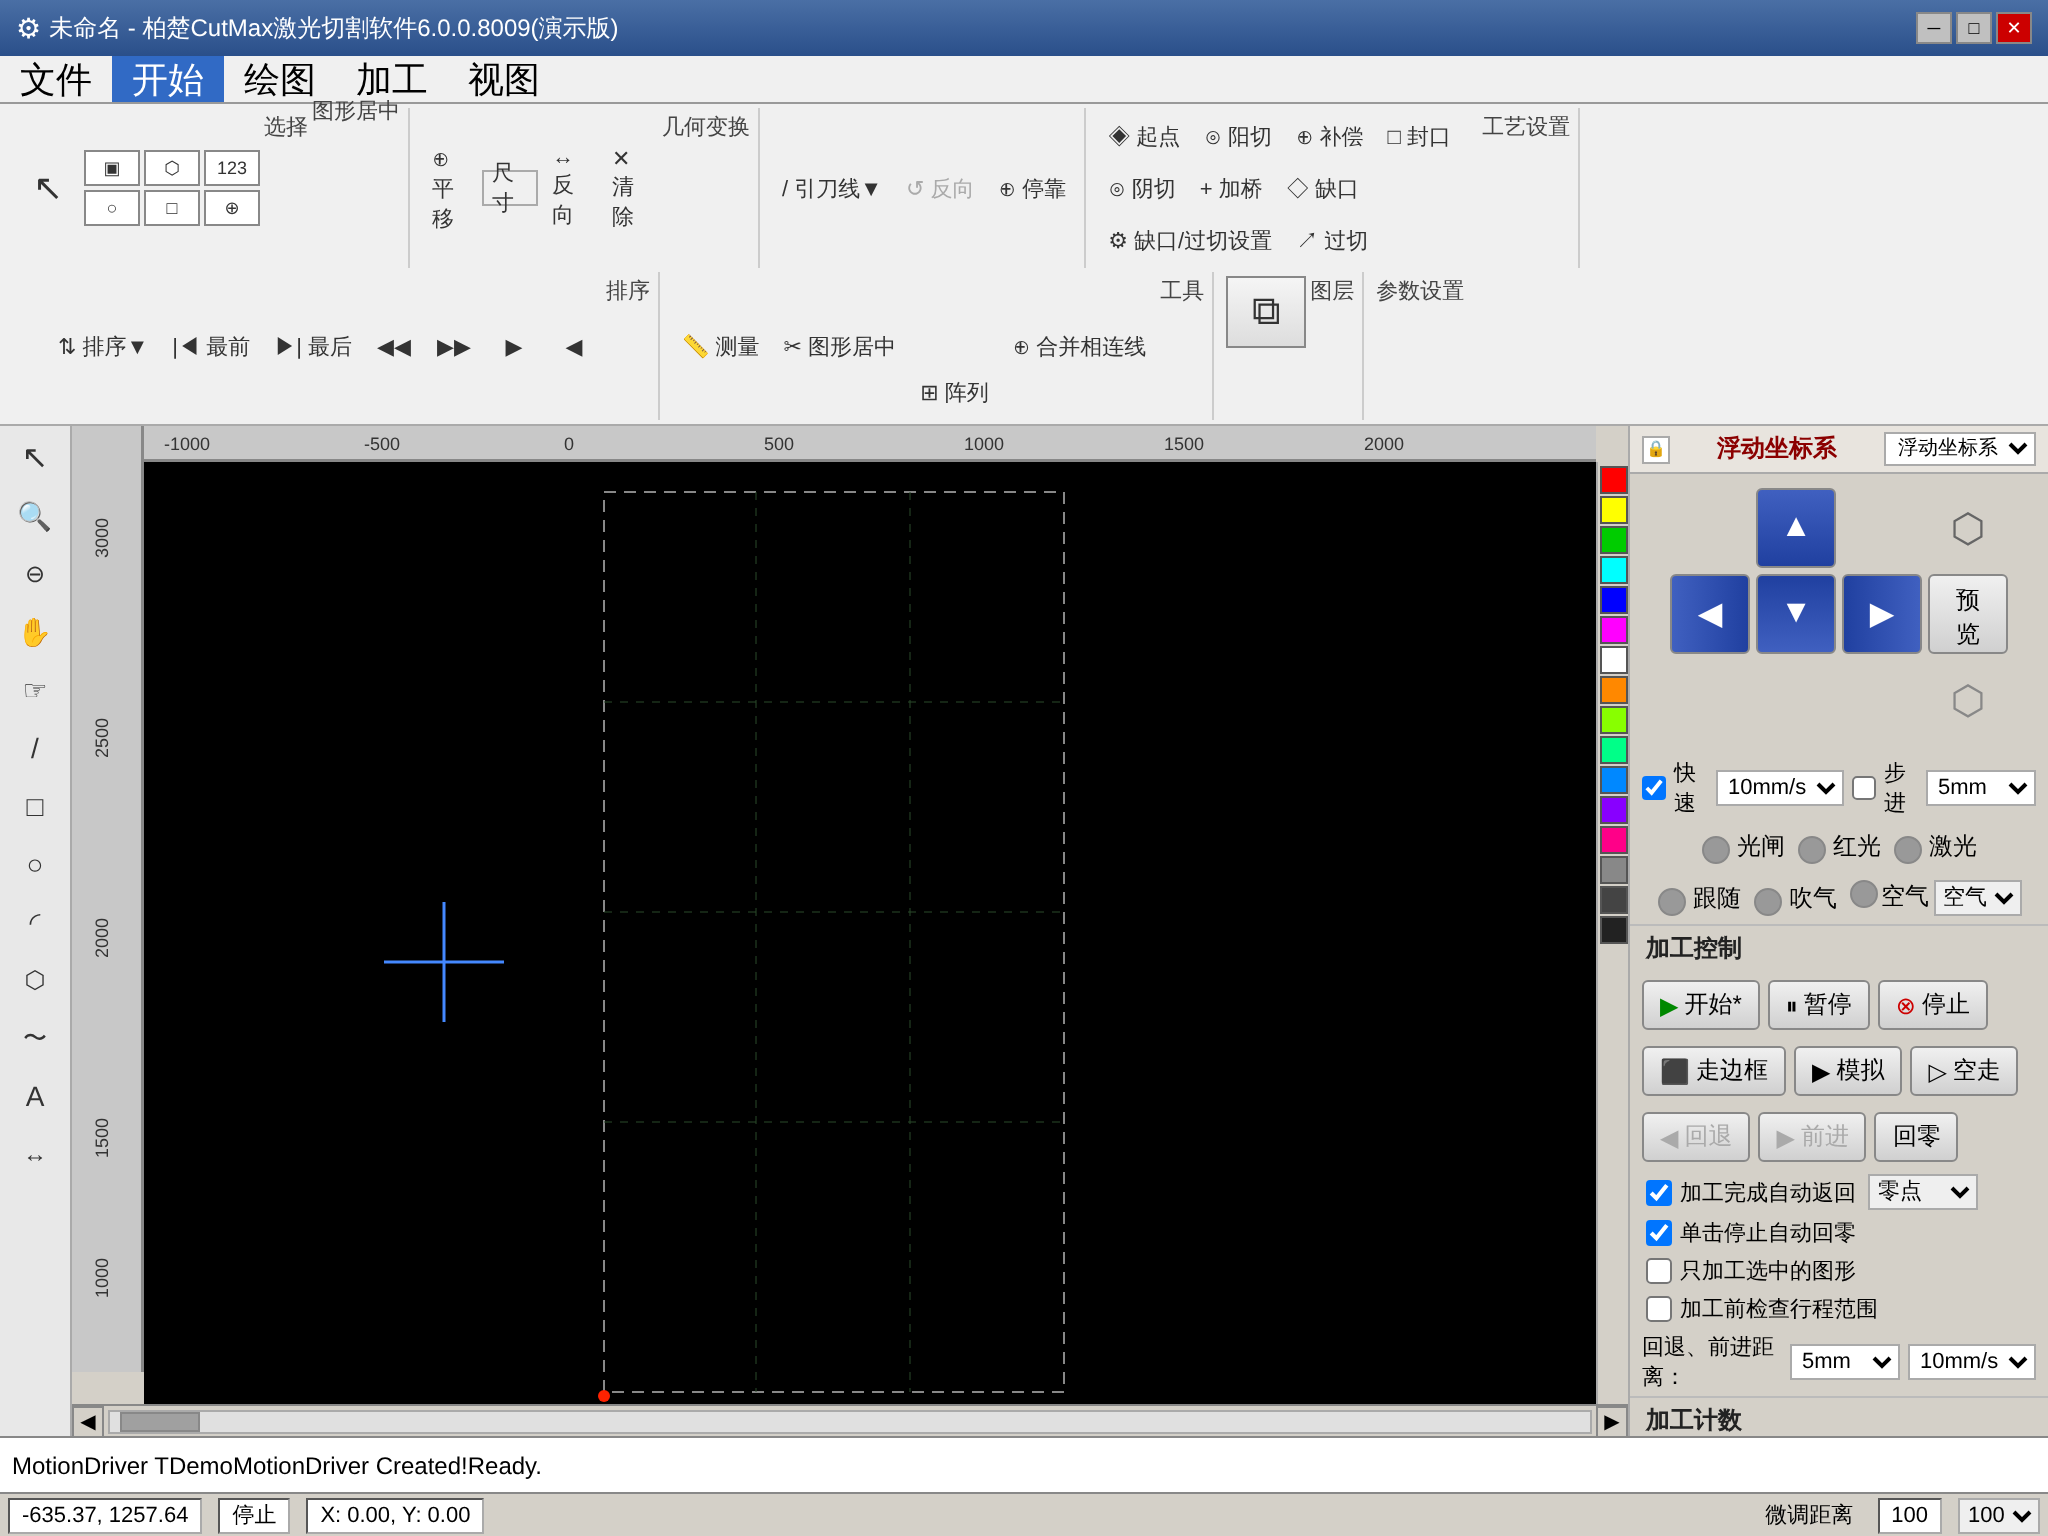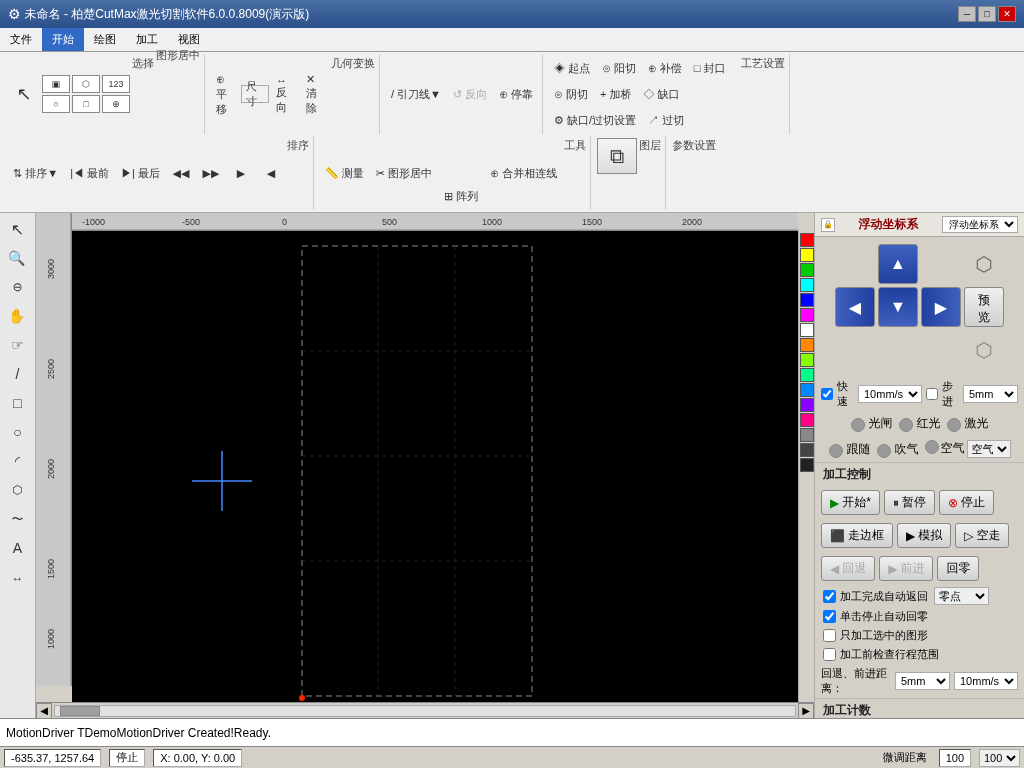--- a/index.html
+++ b/index.html
@@ -28,21 +28,21 @@
       display: flex;
       align-items: center;
       border-bottom: 1px solid #999;
     }
     .menu-item {
       padding: 8px 10px;
       cursor: pointer;
       height: 100%;
       display: flex;
       align-items: center;
-      font-size: 11px;
+      font-size: 18px;
     }
     .menu-item:hover, .menu-item.active { background: #316ac5; color: white; }
     .menu-item.active { background: #316ac5; color: white; }
 
     
     .toolbar {
       background: #f0f0f0;
       border-bottom: 1px solid #aaa;
       display: flex;
       align-items: stretch;
@@ -390,21 +390,21 @@
         <div class="tb-btn" style="font-size:11px;">⊙ 阴切</div>
         <div class="tb-btn" style="font-size:11px;">+ 加桥</div>
         <div class="tb-btn" style="font-size:11px;">◇ 缺口</div>
         <div class="tb-btn" style="font-size:11px;">⚙ 缺口/过切设置</div>
         <div class="tb-btn" style="font-size:11px;">↗ 过切</div>
       </div>
       <div class="toolbar-label">工艺设置</div>
     </div>
 
     <div class="toolbar-section">
-      <div class="toolbar-row" style="gap:2px;">
+      <div class="toolbar-row" style="gap:2px;margin-left:16px;">
         <div class="tb-btn" style="font-size:11px;">⇅ 排序▼</div>
       </div>
       <div class="toolbar-row" style="gap:2px;">
         <div class="tb-btn" style="font-size:11px;">|◀ 最前</div>
         <div class="tb-btn" style="font-size:11px;">▶| 最后</div>
         <div class="tb-btn" style="font-size:11px;">◀◀</div>
         <div class="tb-btn" style="font-size:11px;">▶▶</div>
         <div class="tb-btn" style="font-size:11px;">▶</div>
         <div class="tb-btn" style="font-size:11px;">◀</div>
       </div>

